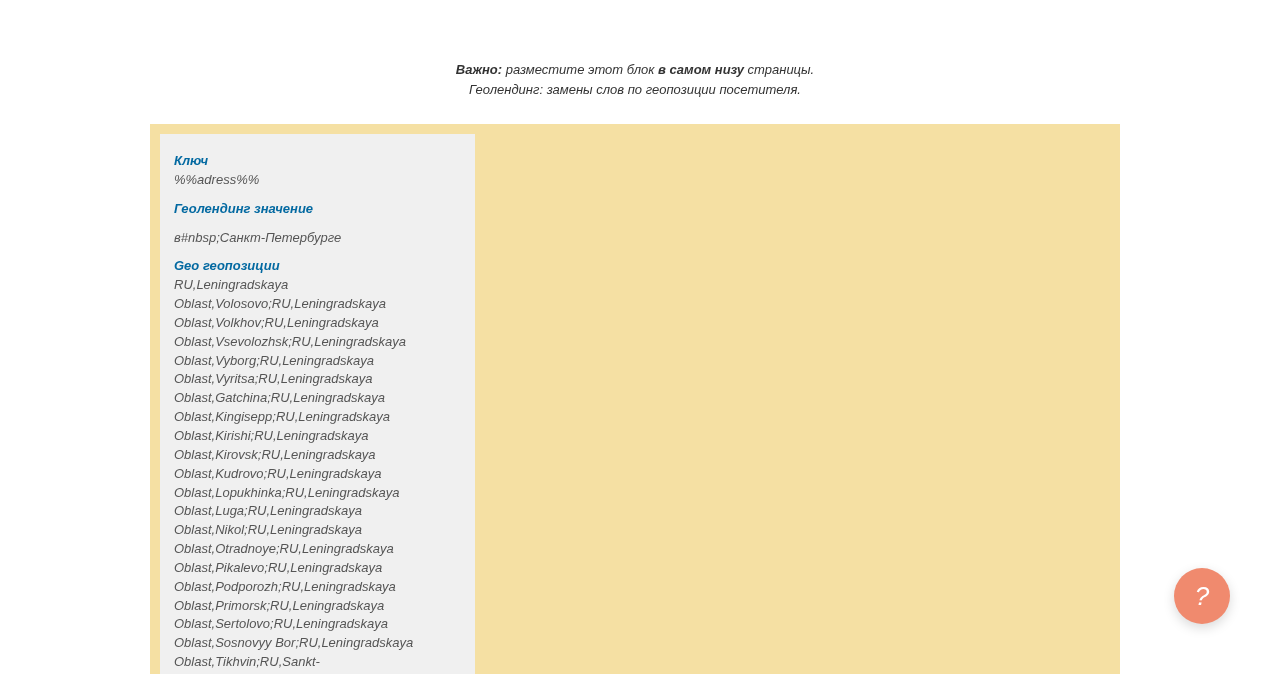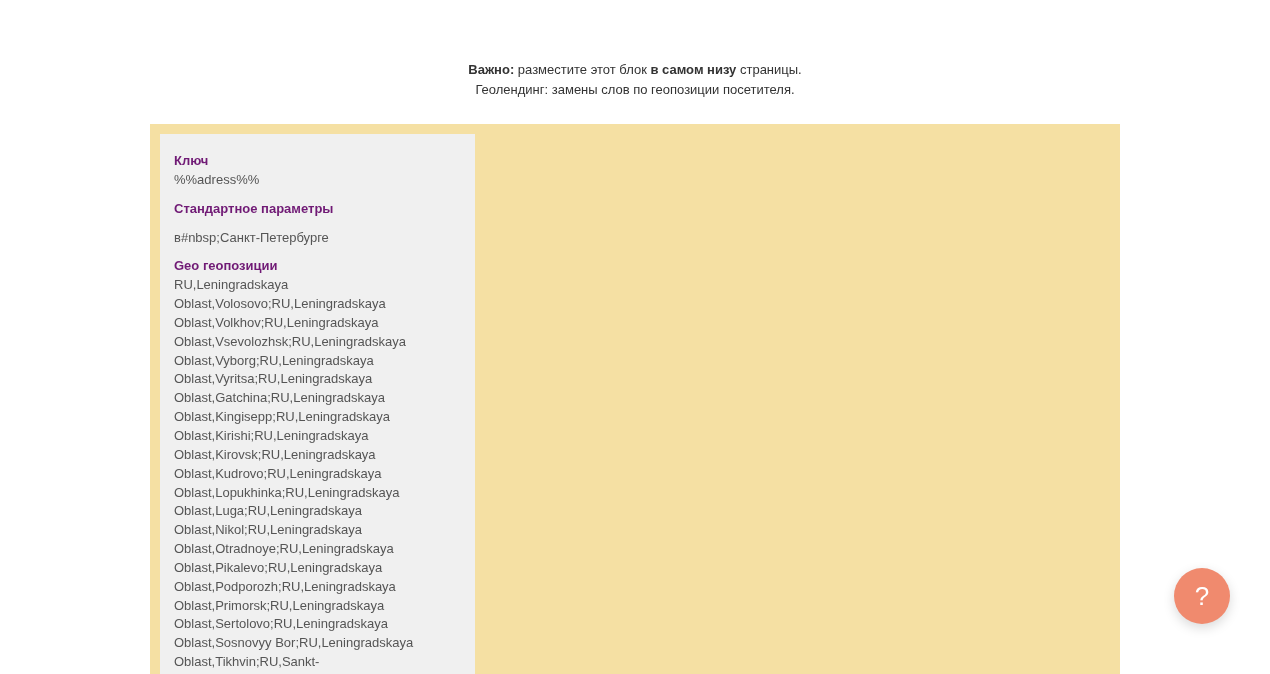--- a/index.html
+++ b/index.html
@@ -1,18 +1,19 @@
 <!DOCTYPE html>
 <html><head>
   <meta charset="utf-8">
   <style>
     * {
       margin: 0;
       padding: 0;
       box-sizing: border-box;
+      font-style: italic;
     }
     body {
       font-family: Arial, Helvetica, sans-serif;
       background: #ffffff;
       width: 1270px;
       height: 674px;
       position: relative;
       overflow: hidden;
     }
     .page-wrapper {
@@ -47,21 +48,21 @@
       line-height: 1.45;
     }
     .info-panel .section {
       margin-bottom: 10px;
     }
     .info-panel .section:last-child {
       margin-bottom: 0;
     }
     .info-panel .label {
       font-weight: bold;
-      color: #701a75;
+      color: #0369a1;
       display: block;
     }
     .info-panel .value {
       color: #555;
       word-wrap: break-word;
     }
     .help-button {
       position: absolute;
       bottom: 50px;
       right: 40px;
@@ -94,21 +95,21 @@
 
   <div class="main-container">
     <div class="info-panel">
 
       <div class="section">
         <span class="label">Ключ</span>
         <span class="value">%%adress%%</span>
       </div>
 
       <div class="section">
-        <span class="label">Стандартное параметры</span>
+        <span class="label">Геолендинг значение</span>
         <span class="value"></span>
       </div>
 
       <div class="section">
         <span class="value">в#nbsp;Санкт-Петербурге</span>
       </div>
 
       <div class="section">
         <span class="label">Geo геопозиции</span>
         <span class="value">RU,Leningradskaya Oblast,Volosovo;RU,Leningradskaya Oblast,Volkhov;RU,Leningradskaya Oblast,Vsevolozhsk;RU,Leningradskaya Oblast,Vyborg;RU,Leningradskaya Oblast,Vyritsa;RU,Leningradskaya Oblast,Gatchina;RU,Leningradskaya Oblast,Kingisepp;RU,Leningradskaya Oblast,Kirishi;RU,Leningradskaya Oblast,Kirovsk;RU,Leningradskaya Oblast,Kudrovo;RU,Leningradskaya Oblast,Lopukhinka;RU,Leningradskaya Oblast,Luga;RU,Leningradskaya Oblast,Nikol;RU,Leningradskaya Oblast,Otradnoye;RU,Leningradskaya Oblast,Pikalevo;RU,Leningradskaya Oblast,Podporozh;RU,Leningradskaya Oblast,Primorsk;RU,Leningradskaya Oblast,Sertolovo;RU,Leningradskaya Oblast,Sosnovyy Bor;RU,Leningradskaya Oblast,Tikhvin;RU,Sankt-Peterburg,Kolpino;RU,Sankt-Peterburg,Pushkin;RU,Sankt-Peterburg,Saint Petersburg;RU,Sankt-Peterburg,Sestroretsk</span>

